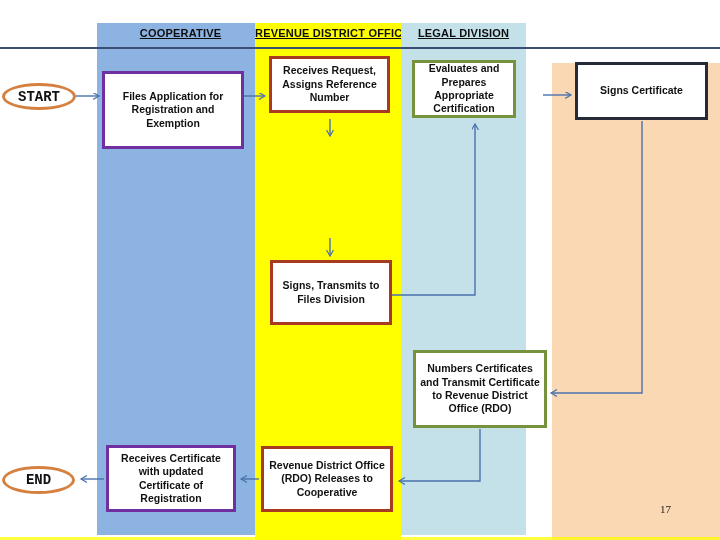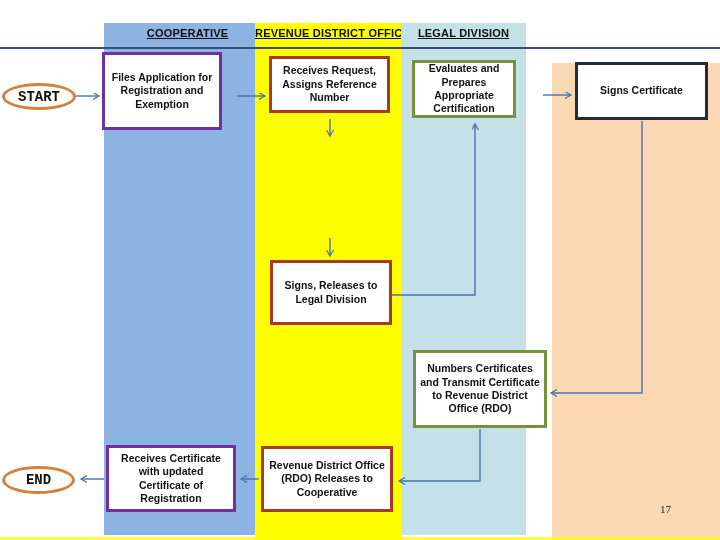--- a/index.html
+++ b/index.html
@@ -3,21 +3,21 @@
 <meta charset="utf-8">
 <style>
   html,body{margin:0;padding:0;background:#ffffff;}
   #slide{
     position:relative;width:720px;height:540px;overflow:hidden;
     background:#ffffff;
     font-family:"Liberation Sans","DejaVu Sans",sans-serif;
     color:#111;
   }
   .lane{position:absolute;top:23px;height:512px;}
-  .lane-cooperative{left:104px;width:167px;background:var(--lane_cooperative);text-decoration:underline;}
+  .lane-cooperative{left:97px;width:167px;background:var(--lane_cooperative);text-decoration:underline;}
   .lane-rdo{left:255px;width:146px;height:517px;background:var(--lane_rdo);}
   .lane-legal{left:401px;width:125px;background:var(--lane_legal);}
   .lane-regional{left:552px;width:168px;background:var(--lane_regional);margin-top:40px;}
   .lane-header{
     position:absolute;top:4px;left:0;width:100%;
     text-align:center;font-size:11px;font-weight:bold;
     text-decoration:underline;letter-spacing:.2px;color:#0d0d0d;
     white-space:nowrap;
   }
   .rule{position:absolute;left:0;top:47px;width:720px;height:2px;background:var(--rule);}
@@ -80,23 +80,23 @@
     <polyline points="543,95 571,95" marker-end="url(#arrowhead)"></polyline>
     <polyline points="642,121 642,393 551,393" marker-end="url(#arrowhead)"></polyline>
     <polyline points="480,429 480,481 399,481" marker-end="url(#arrowhead)"></polyline>
     <polyline points="259,479 241,479" marker-end="url(#arrowhead)"></polyline>
     <polyline points="104,479 81,479" marker-end="url(#arrowhead)"></polyline>
   </svg>
 
   <div class="terminator" style="left:2px;top:83px;width:74px;height:27px;">START</div>
   <div class="terminator" style="left:2px;top:466px;width:73px;height:28px;">END</div>
 
-  <div class="node b-purple" style="left:102px;top:52px;width:120px;height:78px;">Files Application for Registration and Exemption</div>
+  <div class="node b-purple" style="left:102px;top:71px;width:142px;height:78px;">Files Application for Registration and Exemption</div>
   <div class="node b-red" style="left:269px;top:56px;width:121px;height:57px;">Receives Request, Assigns Reference Number</div>
   <div class="node b-olive" style="left:412px;top:60px;width:104px;height:58px;">Evaluates and Prepares Appropriate Certification</div>
   <div class="node b-dark" style="left:575px;top:62px;width:133px;height:58px;text-align:right;">Signs Certificate</div>
-  <div class="node b-red" style="left:270px;top:260px;width:122px;height:65px;">Signs, Releases to Legal Division</div>
+  <div class="node b-red" style="left:270px;top:260px;width:122px;height:65px;">Signs, Transmits to Files Division</div>
   <div class="node b-olive" style="left:413px;top:350px;width:134px;height:78px;">Numbers Certificates and Transmit Certificate to Revenue District Office (RDO)</div>
   <div class="node b-purple" style="left:106px;top:445px;width:130px;height:67px;">Receives Certificate with updated Certificate of Registration</div>
   <div class="node b-red" style="left:261px;top:446px;width:132px;height:66px;">Revenue District Office (RDO) Releases to Cooperative</div>
 
   <div class="page-number">17</div>
 </div>
 
 </body></html>

